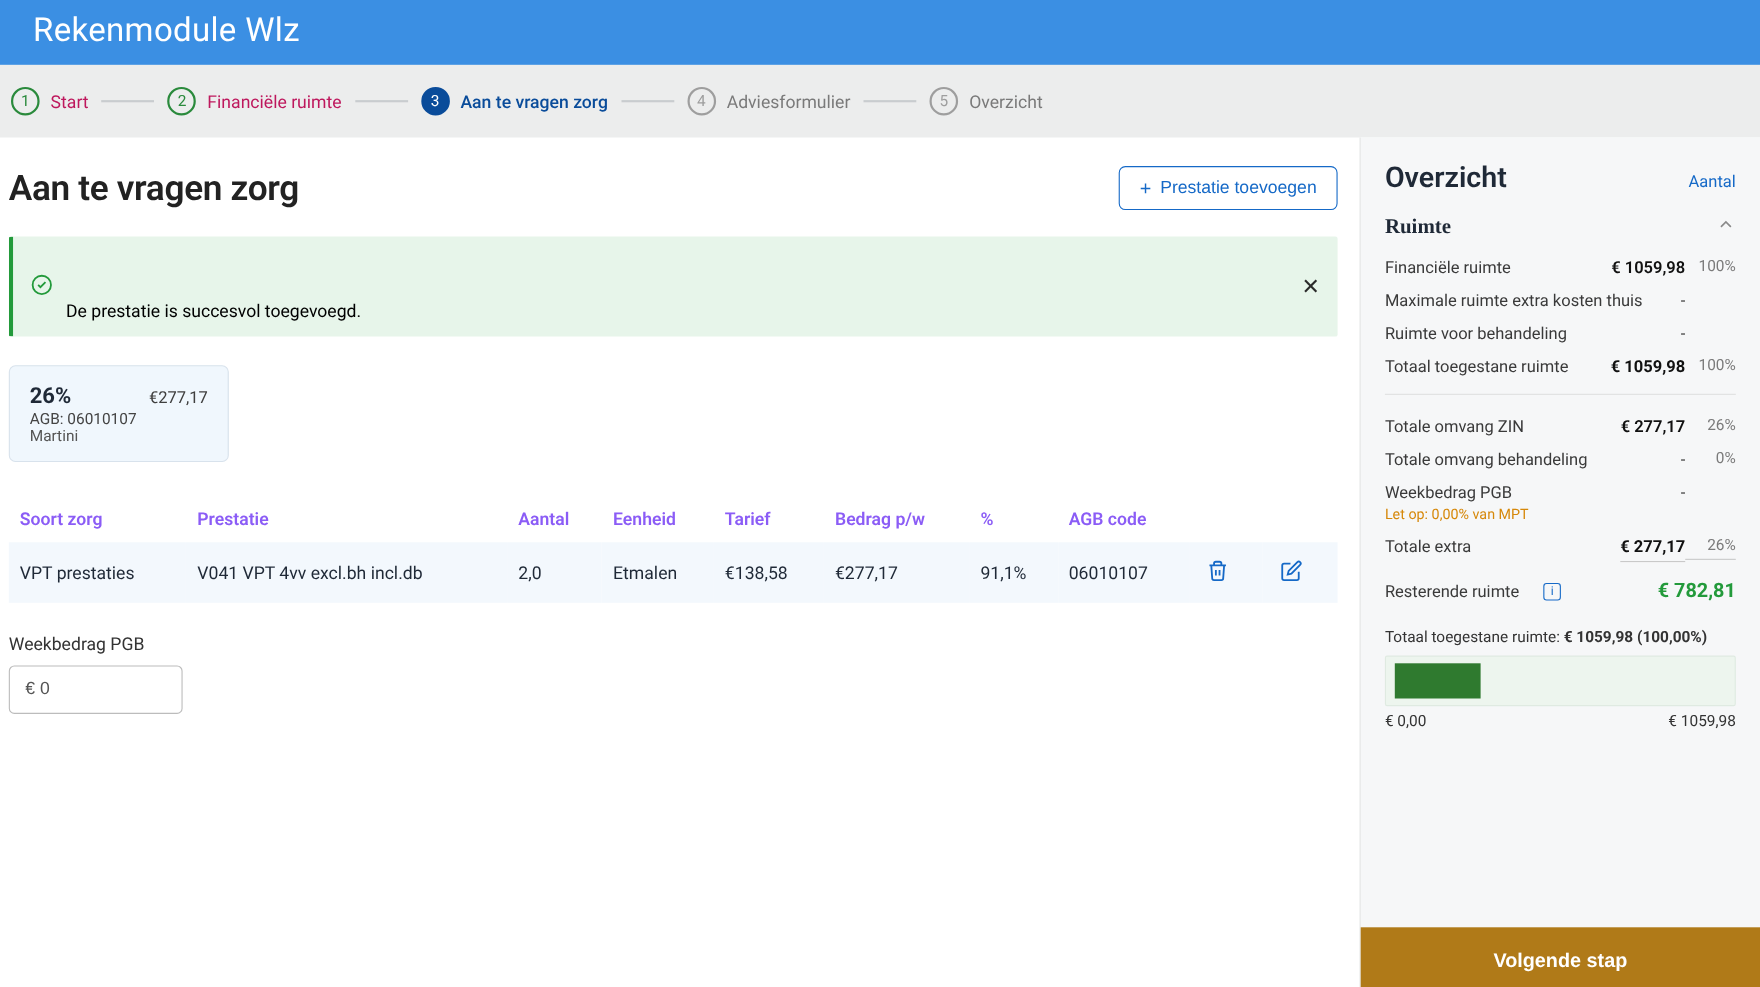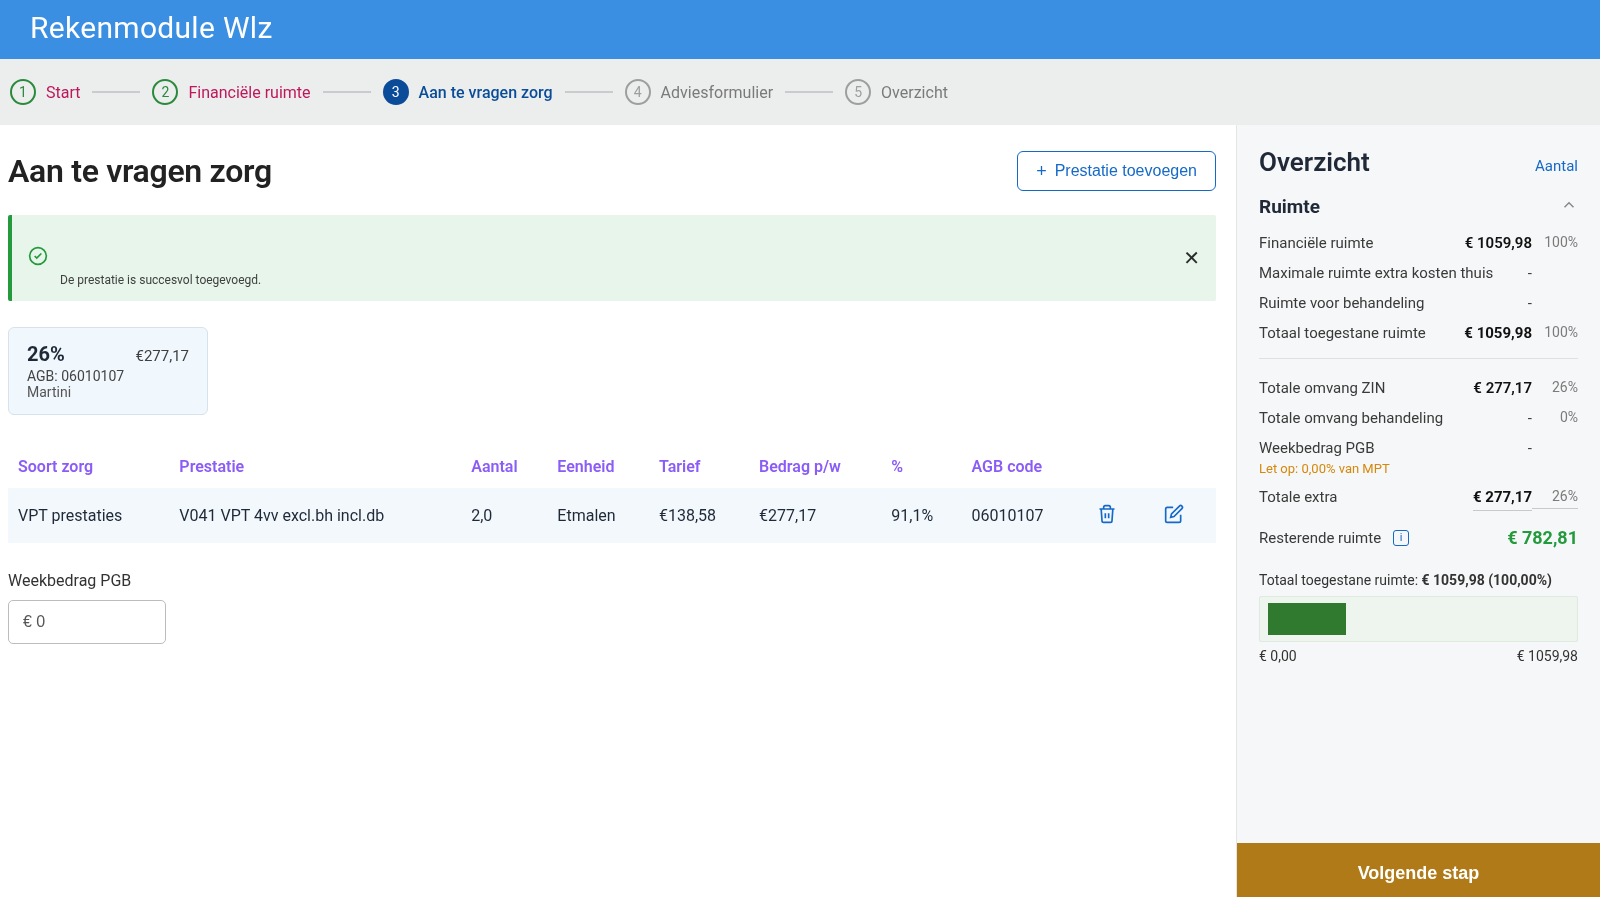--- a/index.html
+++ b/index.html
@@ -25,21 +25,21 @@
 .side { width: 364px; background: #f6f7f8; border-left: 1px solid #e5e5e5; display: flex; flex-direction: column; min-height: 779px; }
 .side-inner { padding: 22px 22px 10px; flex: 1; }
 
 .title-row { display: flex; justify-content: space-between; align-items: center; margin-bottom: 24px; }
 .page-title { font-size: 32px; font-weight: 600; color: #222; letter-spacing: -0.3px; }
 .btn-outline { border: 1.5px solid #1569c7; color: #1569c7; background: #fff; padding: 10px 18px; border-radius: 6px; font-size: 16px; font-weight: 500; display: inline-flex; align-items: center; gap: 8px; cursor: pointer; }
 .plus { font-size: 18px; line-height: 1; }
 
 .alert { background: #e7f5ea; border-left: 4px solid #239a3b; padding: 14px 16px; display: flex; align-items: center; gap: 12px; border-radius: 2px; margin-bottom: 26px; }
 .alert-icon { color: #239a3b; }
-.alert-text { flex: 1; color: #404040; font-size: 12px; margin-top: 44px; }
+.alert-text { flex: 1; color: #000000; font-size: 16px; margin-top: 44px; }
 .alert-close { font-size: 20px; cursor: pointer; color: #2b2b2b; background: none; border: none; }
 
 .card { border: 1px solid #d8e2ec; background: #f0f7fd; border-radius: 6px; padding: 14px 18px; display: inline-block; min-width: 200px; margin-bottom: 20px; }
 .card-top { display: flex; justify-content: space-between; align-items: baseline; gap: 40px; }
 .card-pct { font-size: 20px; font-weight: 700; }
 .card-amt { color: #3f3f3f; font-size: 15px; }
 .card-agb { font-size: 14px; color: #444; margin-top: 2px; }
 .card-agb b { font-weight: 400; }
 .card-name { font-size: 14px; color: #555; }
 
@@ -50,36 +50,36 @@
 .icon-btn svg { width: 20px; height: 20px; }
 
 .pgb-section { margin-top: 28px; }
 .pgb-label { font-size: 16px; color: #333; margin-bottom: 10px; display: block; }
 .pgb-input { border: 1px solid #bcbcbc; border-radius: 5px; padding: 12px 14px; font-size: 16px; width: 158px; color: #555; }
 
 .side-title-row { display: flex; justify-content: space-between; align-items: baseline; margin-bottom: 18px; }
 .side-title { font-size: 26px; font-weight: 600; }
 .details-link { color: #1569c7; font-size: 15px; cursor: pointer; }
 
-.section-head { display: flex; justify-content: space-between; align-items: flex-end; margin: 14px 0 10px; }
+.section-head { display: flex; justify-content: space-between; align-items: flex-end; margin: 14px 0 10px; font-family: Liberation Serif, serif; }
 .section-head h3 { font-size: 19px; font-weight: 700; }
 .chev { color: #8a8a8a; cursor: pointer; }
 
 .kv { display: flex; justify-content: space-between; align-items: flex-start; padding: 6px 0; font-size: 15px; }
 .kv .k { color: #3a3a3a; flex: 1; padding-right: 8px; }
 .kv .v { color: #111; font-weight: 600; white-space: nowrap; }
 .kv .p { color: #7b7b7b; width: 46px; text-align: right; font-size: 14px; }
 .kv.muted .v { color: #3a3a3a; font-weight: 400; }
 .kv.total .v { font-weight: 700; }
 .warn { color: #d6880a; font-size: 13px; margin-top: -2px; margin-bottom: 6px; }
 
 hr.sep { border: none; border-top: 1px solid #e0e0e0; margin: 10px 0 14px; }
 .underline-row .v, .underline-row .p { border-bottom: 1px solid #c9c9c9; padding-bottom: 4px; }
 
-.remaining { display: flex; align-items: center; gap: 12px; padding: 10px 0 6px; }
+.remaining { display: flex; align-items: center; gap: 22px; padding: 10px 0 6px; }
 .remaining .k { color: #3a3a3a; font-size: 15px; }
 .remaining .info { width: 16px; height: 16px; border: 1.5px solid #1569c7; color: #1569c7; border-radius: 3px; font-size: 11px; display: inline-flex; align-items: center; justify-content: center; }
 .remaining .v { color: #239a3b; font-weight: 700; margin-left: auto; font-size: 18px; }
 
 .bar-caption { font-size: 14px; color: #333; margin: 18px 0 8px; }
 .bar-caption b { font-weight: 700; }
 .bar-wrap { background: #edf5ee; border: 1px solid #dfeae1; height: 46px; border-radius: 2px; position: relative; padding: 6px 8px; }
 .bar-fill { background: #2f7a2f; height: 100%; }
 .bar-labels { display: flex; justify-content: space-between; font-size: 14px; color: #333; margin-top: 6px; }
 

